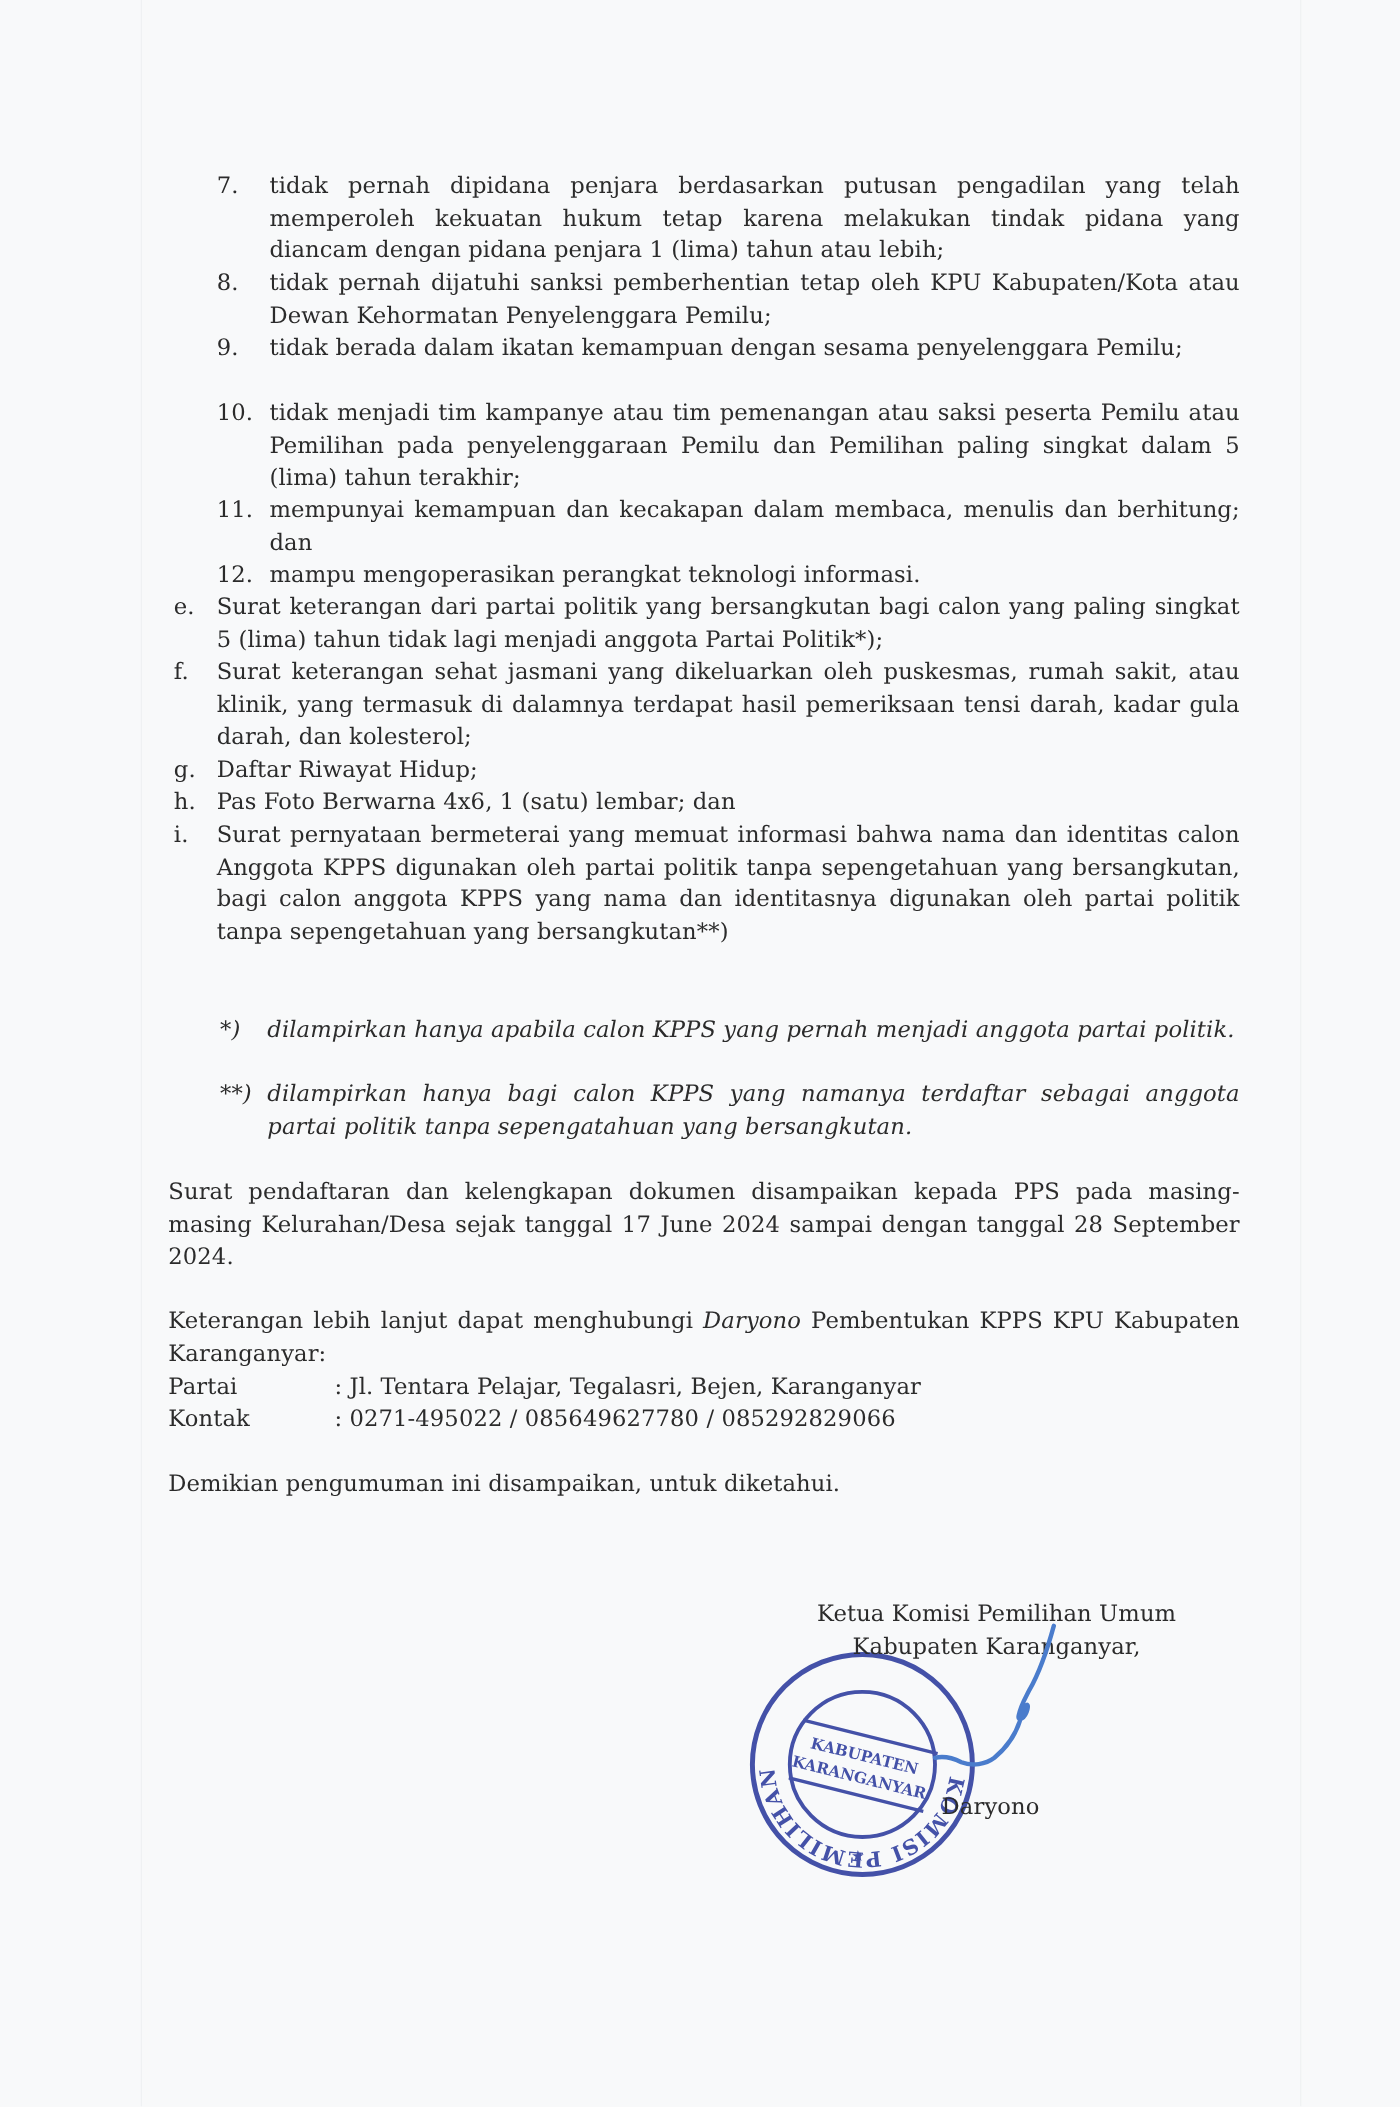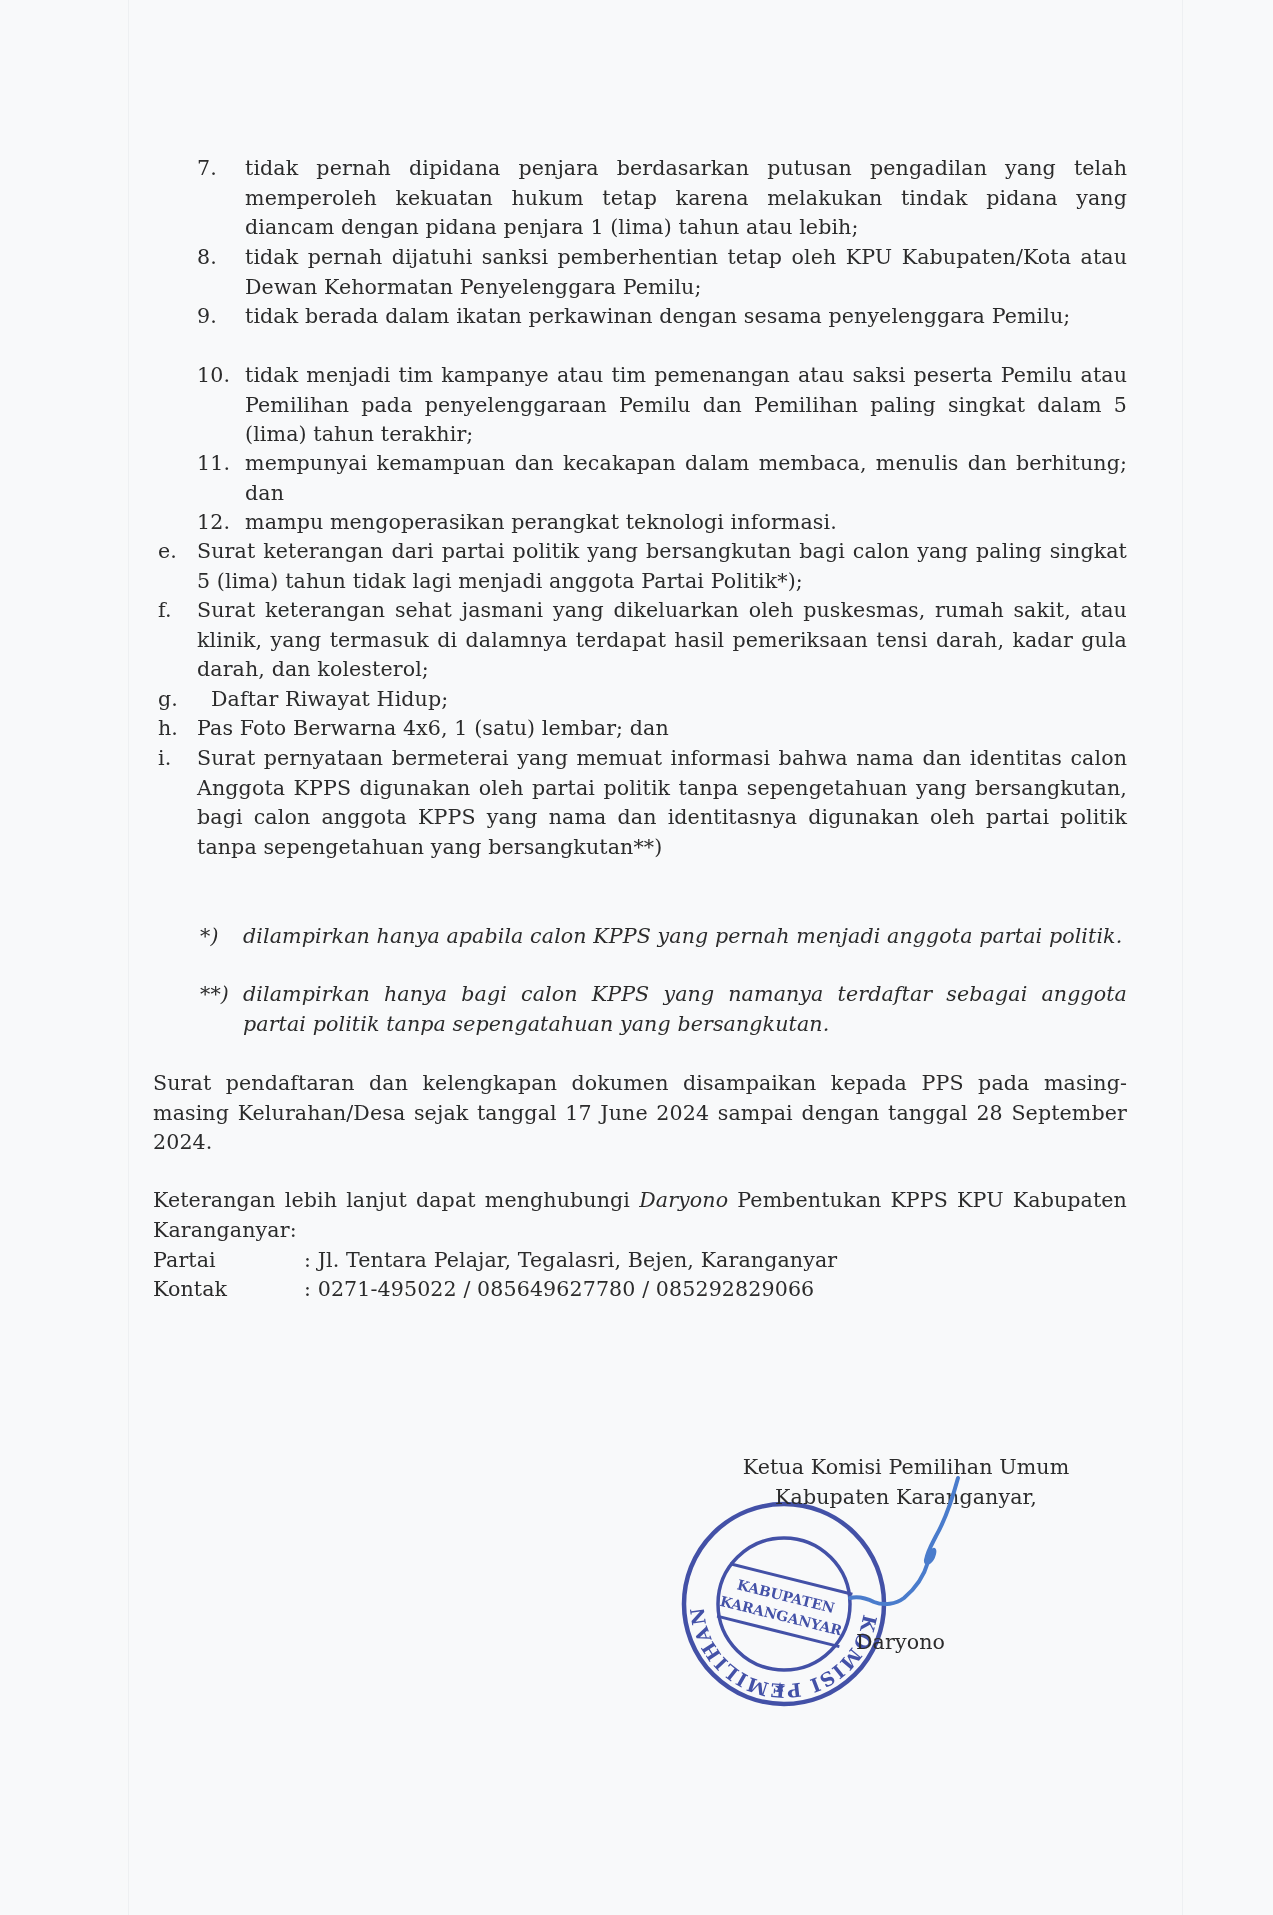--- a/index.html
+++ b/index.html
@@ -33,21 +33,21 @@
     <div class="row" style="top:154px;">
       <span class="lbl" style="left:197px;">7.</span>
       <div class="body-text" style="left:245px; width:882px;">tidak pernah dipidana penjara berdasarkan putusan pengadilan yang telah memperoleh kekuatan hukum tetap karena melakukan tindak pidana yang diancam dengan pidana penjara 1 (lima) tahun atau lebih;</div>
     </div>
     <div class="row" style="top:243px;">
       <span class="lbl" style="left:197px;">8.</span>
       <div class="body-text" style="left:245px; width:882px;">tidak pernah dijatuhi sanksi pemberhentian tetap oleh KPU Kabupaten/Kota atau Dewan Kehormatan Penyelenggara Pemilu;</div>
     </div>
     <div class="row" style="top:302px;">
       <span class="lbl" style="left:197px;">9.</span>
-      <div class="body-text" style="left:245px; width:882px;">tidak berada dalam ikatan perkawinan dengan sesama penyelenggara Pemilu;</div>
+      <div class="body-text" style="left:245px; width:882px;">tidak berada dalam ikatan kemampuan dengan sesama penyelenggara Pemilu;</div>
     </div>
     <div class="row" style="top:361px;">
       <span class="lbl" style="left:197px;text-align:right;">10.</span>
       <div class="body-text" style="left:245px; width:882px;">tidak menjadi tim kampanye atau tim pemenangan atau saksi peserta Pemilu atau Pemilihan pada penyelenggaraan Pemilu dan Pemilihan paling singkat dalam 5 (lima) tahun terakhir;</div>
     </div>
     <div class="row" style="top:449px;">
       <span class="lbl" style="left:197px;">11.</span>
       <div class="body-text" style="left:245px; width:882px;">mempunyai kemampuan dan kecakapan dalam membaca, menulis dan berhitung; dan</div>
     </div>
     <div class="row" style="top:508px;">
@@ -60,21 +60,21 @@
     <div class="row" style="top:537px;">
       <span class="lbl" style="left:158px;">e.</span>
       <div class="body-text" style="left:197px; width:930px;">Surat keterangan dari partai politik yang bersangkutan bagi calon yang paling singkat 5 (lima) tahun tidak lagi menjadi anggota Partai Politik*);</div>
     </div>
     <div class="row" style="top:596px;">
       <span class="lbl" style="left:158px;">f.</span>
       <div class="body-text" style="left:197px; width:930px;">Surat keterangan sehat jasmani yang dikeluarkan oleh puskesmas, rumah sakit, atau klinik, yang termasuk di dalamnya terdapat hasil pemeriksaan tensi darah, kadar gula darah, dan kolesterol;</div>
     </div>
     <div class="row" style="top:685px;">
       <span class="lbl" style="left:158px;">g.</span>
-      <div class="body-text" style="left:211px; width:930px;">Daftar Riwayat Hidup;</div>
+      <div class="body-text" style="left:197px; width:930px;">Daftar Riwayat Hidup;</div>
     </div>
     <div class="row" style="top:714px;">
       <span class="lbl" style="left:158px;">h.</span>
       <div class="body-text" style="left:197px; width:930px;">Pas Foto Berwarna 4x6, 1 (satu) lembar; dan</div>
     </div>
     <div class="row" style="top:744px;">
       <span class="lbl" style="left:158px;">i.</span>
       <div class="body-text" style="left:197px; width:930px;">Surat pernyataan bermeterai yang memuat informasi bahwa nama dan identitas calon Anggota KPPS digunakan oleh partai politik tanpa sepengetahuan yang bersangkutan, bagi calon anggota KPPS yang nama dan identitasnya digunakan oleh partai politik tanpa sepengetahuan yang bersangkutan**)</div>
     </div>
   </div>
@@ -98,20 +98,21 @@
     <div class="row" style="top:1246px;">
       <span class="lbl" style="left:153px;">Partai</span>
       <span class="lbl" style="left:304px;">: Jl. Tentara Pelajar, Tegalasri, Bejen, Karanganyar</span>
     </div>
     <div class="row" style="top:1275px;">
       <span class="lbl" style="left:153px;">Kontak</span>
       <span class="lbl" style="left:304px;">: 0271-495022 / 085649627780 / 085292829066</span>
     </div>
   </div>
 
+  <div class="txt lbl" style="left:153px; top:1334px;">Demikian pengumuman ini disampaikan, untuk diketahui.</div>
 
   <div class="txt sig" style="top:1453px;">Ketua Komisi Pemilihan Umum</div>
 
   <svg class="stamp" viewBox="0 0 208 208">
     <defs>
       <path id="stampArc" d="M 104,104 m -80,0 a 80,80 0 1,1 160,0 a 80,80 0 1,1 -160,0"></path>
     </defs>
     <g opacity="0.88">
       <circle cx="104" cy="104" r="100" fill="none" stroke="#2b3a9c" stroke-width="4.5"></circle>
       <circle cx="104" cy="104" r="66" fill="none" stroke="#2b3a9c" stroke-width="3.5"></circle>

